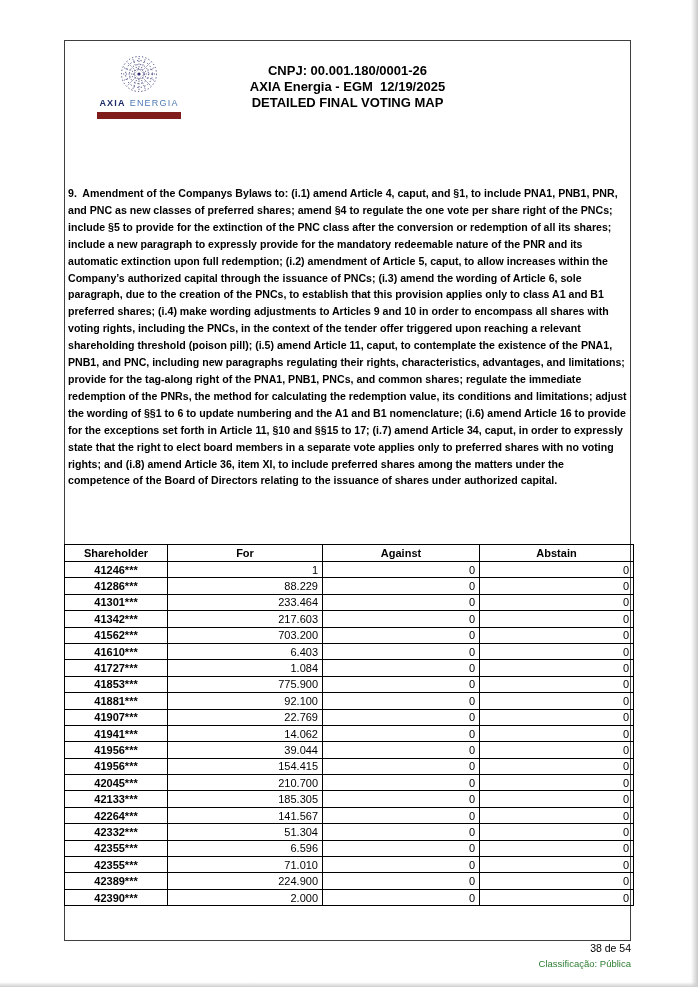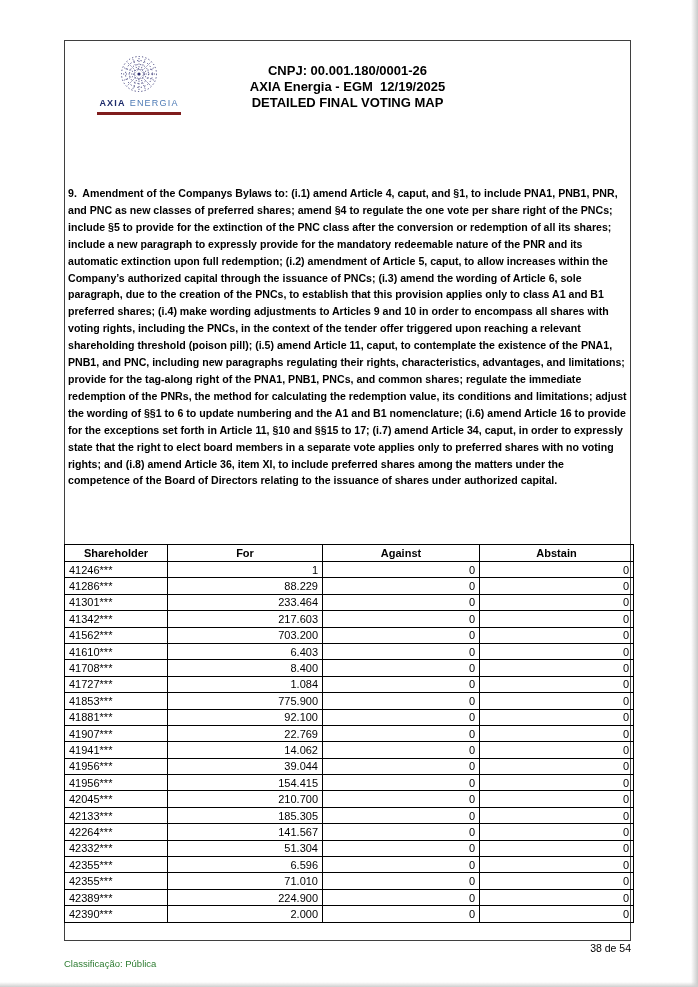--- a/index.html
+++ b/index.html
@@ -37,21 +37,21 @@
   .logo {
     position: absolute;
     left: 32px; top: 12px;
     width: 84px;
     text-align: center;
   }
   .logo svg { display: block; margin: 0 auto; }
   .logo-text {
     margin-top: 3px;
     padding-bottom: 4px;
-    border-bottom: 3px solid #7f1d1d;
+    border-bottom: 7px solid #7f1d1d;
     font-size: 9px;
     letter-spacing: 1.2px;
     white-space: nowrap;
   }
   .brand-axia { color: #1c2a6a; font-weight: bold; }
   .brand-energia { color: #4d7ab5; margin-left: 4px; }
   
   .header-block {
     position: absolute;
     top: 22px; left: 0; width: 100%;
@@ -87,33 +87,33 @@
     overflow: hidden;
   }
   .voting-table td {
     border: 1px solid #000;
     font-size: 11px;
     height: 16.4px;
     padding: 0 4px;
     overflow: hidden;
     white-space: nowrap;
   }
-  .cell-left  { text-align: left; }
+  .cell-left  { text-align: center; font-weight: bold; }
   .cell-right { text-align: right; }
   
   .footer-page {
     position: absolute;
     top: 942px; left: 64px; width: 567px;
     text-align: right;
     font-size: 10.5px;
   }
   .footer-class {
     position: absolute;
     top: 958px; left: 64px; width: 567px;
-    text-align: left;
+    text-align: right;
     font-size: 9.5px;
   }
 </style>
 </head>
 <body>
 
 <div class="page">
 
   <div class="frame">
 
@@ -204,26 +204,20 @@
             <td class="cell-right">0</td>
             <td class="cell-right">0</td>
           </tr>
           <tr>
             <td class="cell-left">41610***</td>
             <td class="cell-right">6.403</td>
             <td class="cell-right">0</td>
             <td class="cell-right">0</td>
           </tr>
           <tr>
-            <td class="cell-left">41708***</td>
-            <td class="cell-right">8.400</td>
-            <td class="cell-right">0</td>
-            <td class="cell-right">0</td>
-          </tr>
-          <tr>
             <td class="cell-left">41727***</td>
             <td class="cell-right">1.084</td>
             <td class="cell-right">0</td>
             <td class="cell-right">0</td>
           </tr>
           <tr>
             <td class="cell-left">41853***</td>
             <td class="cell-right">775.900</td>
             <td class="cell-right">0</td>
             <td class="cell-right">0</td>

